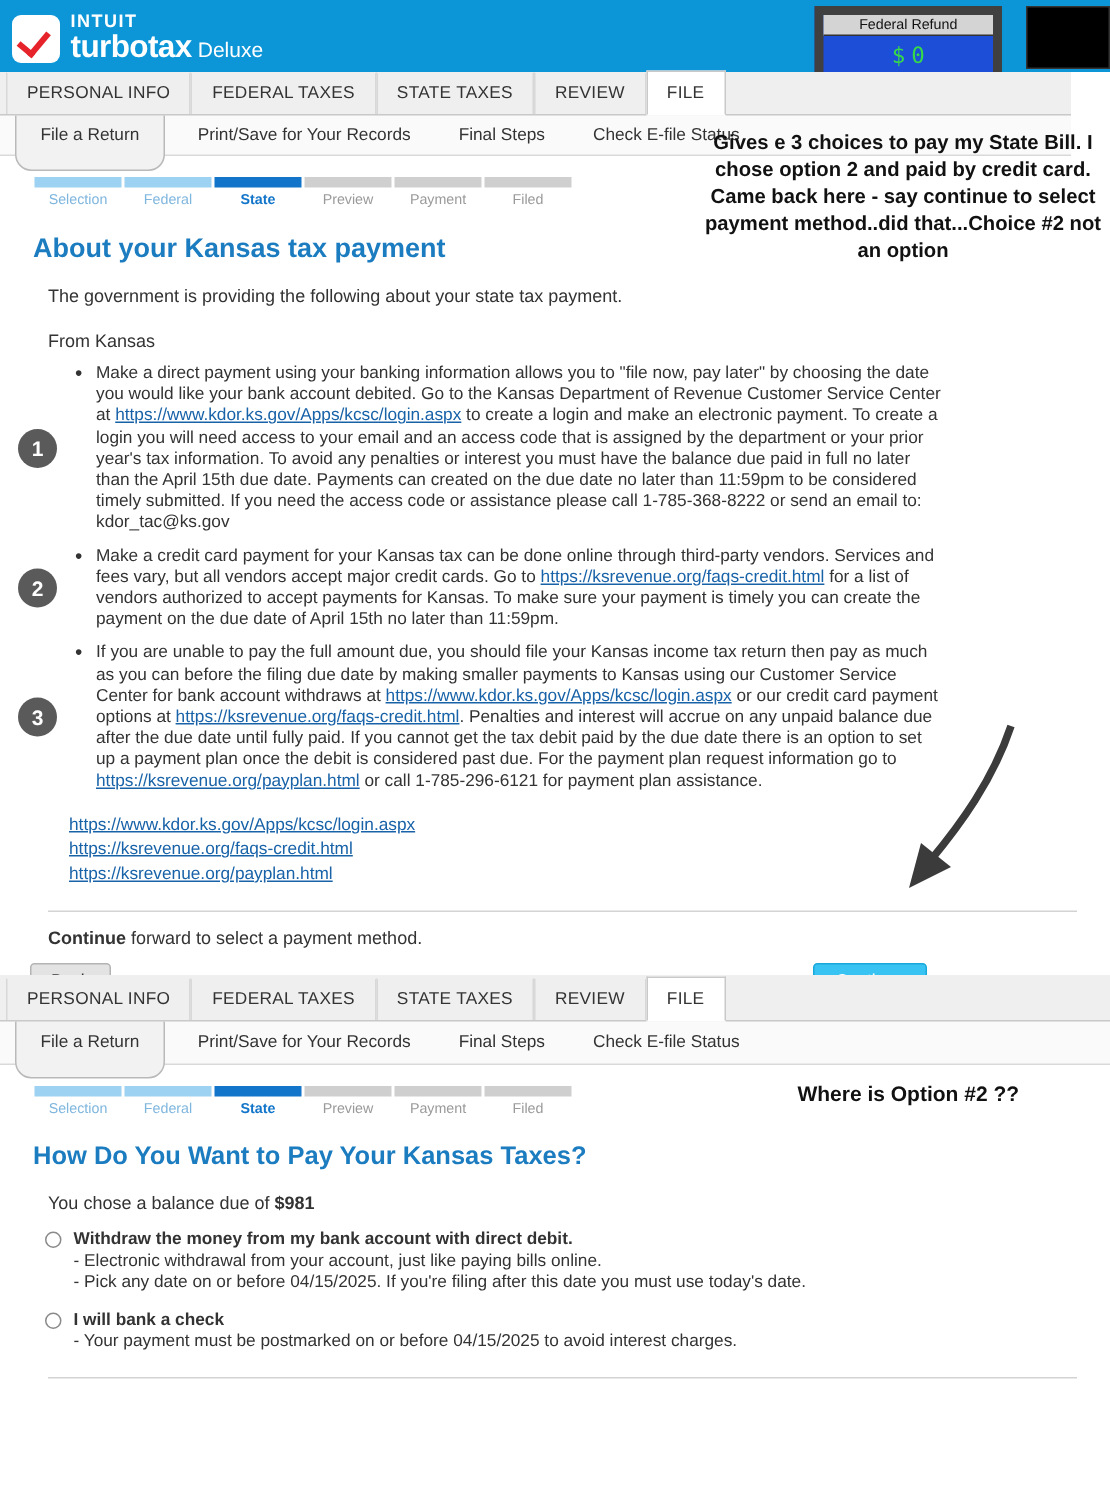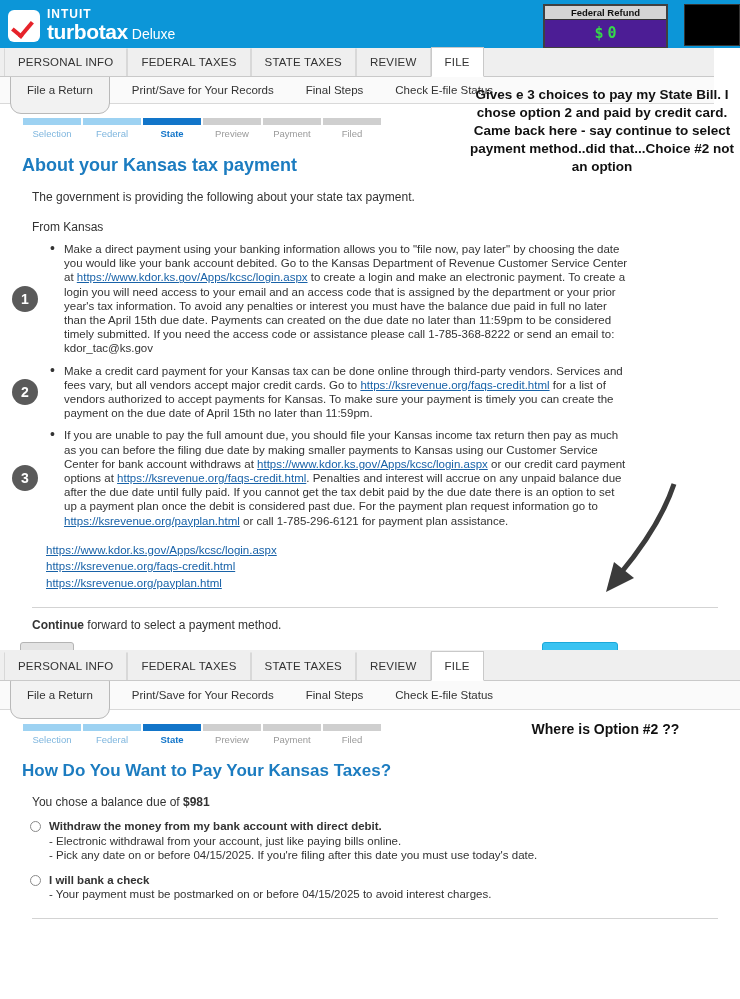--- a/index.html
+++ b/index.html
@@ -60,23 +60,22 @@
     color: #ffffff;
     font-size: 14px;
     font-weight: normal;
     margin-left: 4px;
   }
 
   .refund-box {
     position: absolute;
     right: 72px; top: 4px;
     width: 125px;
-    border: 2px solid #404040;
-    background: #4c1d95;
-    font-weight: bold;
+    border: 6px solid #404040;
+    background: #1d4ed8;
   }
   .refund-label {
     background: #d4d4d4;
     color: #111;
     font-size: 9.5px;
     text-align: center;
     padding: 1px 0;
     border-bottom: 1px solid #333;
   }
   .refund-value {

